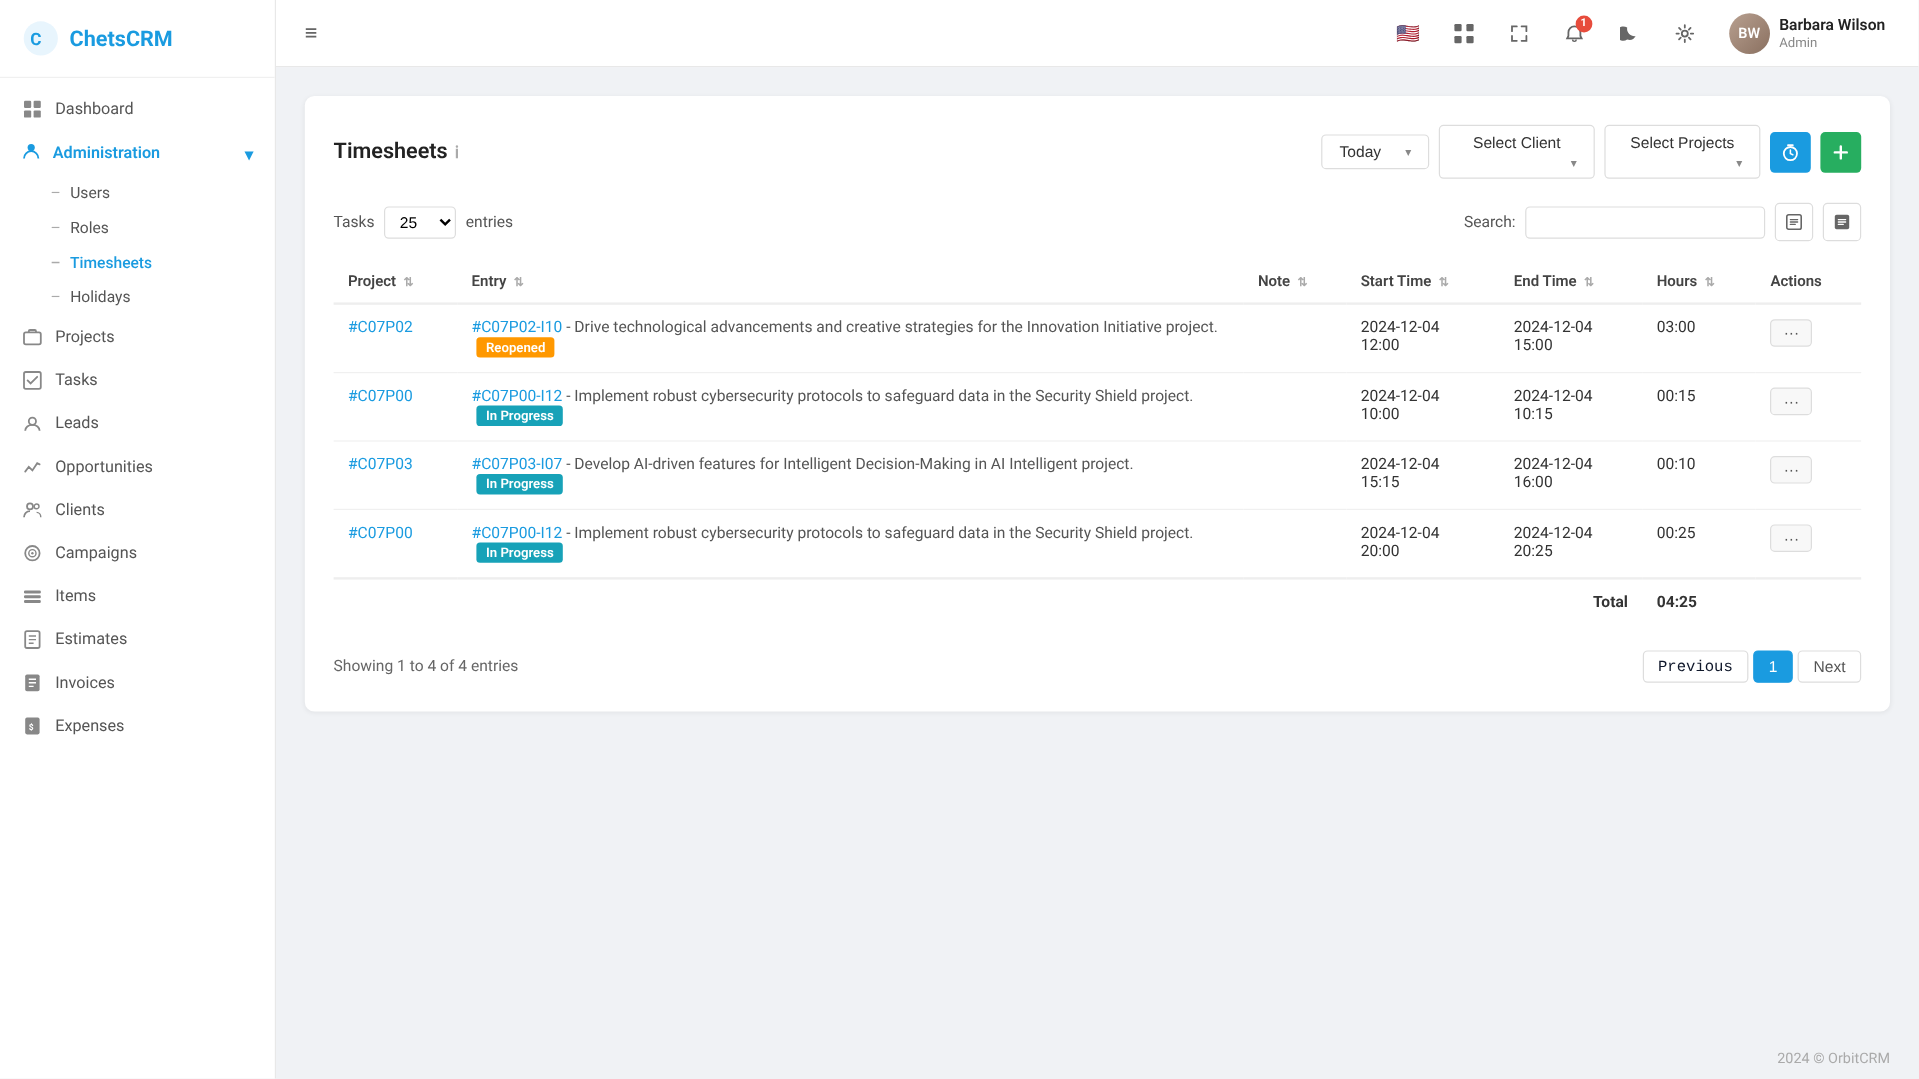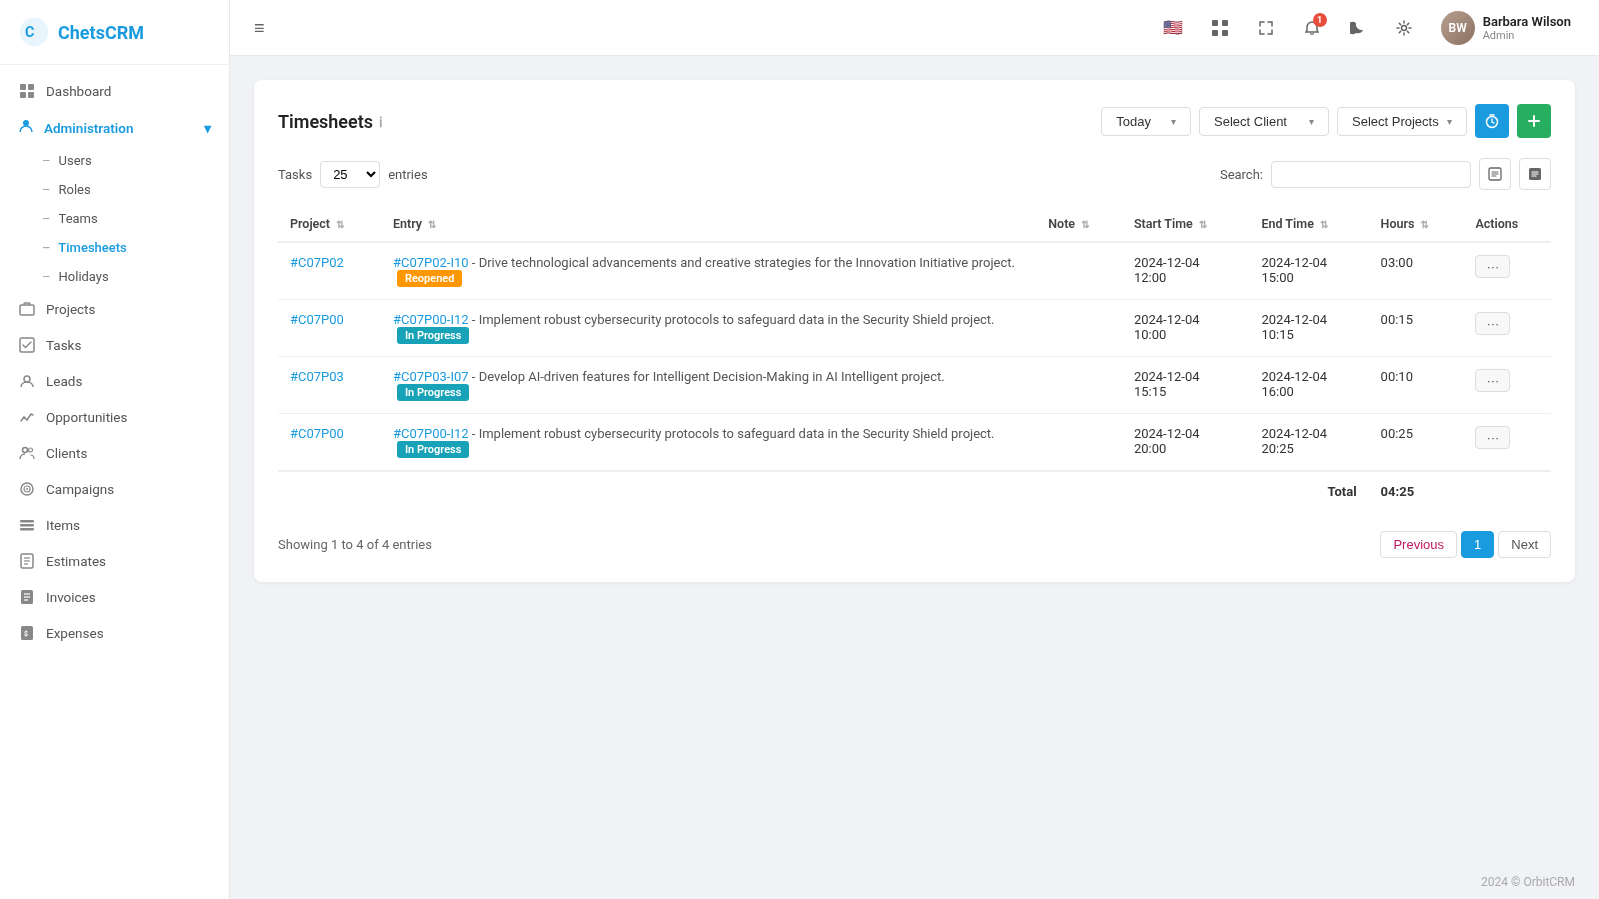--- a/index.html
+++ b/index.html
@@ -37,21 +37,21 @@
     .content { flex: 1; overflow-y: auto; padding: 24px; background: #f0f2f5; }
     .card { background: #fff; border-radius: 8px; padding: 24px; box-shadow: 0 1px 4px rgba(0,0,0,0.06); }
 
     
     .ts-header { display: flex; align-items: center; margin-bottom: 20px; gap: 12px; }
     .ts-title { font-size: 18px; font-weight: 600; color: #222; display: flex; align-items: center; gap: 6px; }
     .ts-title .info-icon { color: #aaa; font-size: 14px; cursor: pointer; }
     .ts-header-right { margin-left: auto; display: flex; align-items: center; gap: 8px; }
     .btn-today { padding: 6px 14px; border: 1px solid #ddd; background: #fff; border-radius: 4px; cursor: pointer; font-size: 13px; color: #333; display: flex; align-items: center; gap: 20px; }
     .btn-today .caret { font-size: 10px; color: #888; }
-    .btn-select { padding: 6px 14px; border: 1px solid #ddd; background: #fff; border-radius: 4px; cursor: pointer; font-size: 13px; color: #333; display: flex; align-items: center; gap: 4px; min-width: 130px; }
+    .btn-select { padding: 6px 14px; border: 1px solid #ddd; background: #fff; border-radius: 4px; cursor: pointer; font-size: 13px; color: #333; display: flex; align-items: center; gap: 4px; min-width: 130px; flex-direction: column; }
     .btn-select .caret { font-size: 10px; color: #888; margin-left: auto; }
     .btn-icon { width: 34px; height: 34px; border-radius: 4px; border: none; cursor: pointer; display: flex; align-items: center; justify-content: center; font-size: 15px; color: #fff; }
     .btn-blue { background: #1a9be0; }
     .btn-green { background: #27ae60; }
 
     
     .table-controls { display: flex; align-items: center; margin-bottom: 16px; gap: 8px; }
     .table-controls .show-label { color: #555; }
     .show-select { padding: 4px 8px; border: 1px solid #ddd; border-radius: 4px; font-size: 13px; background: #fff; cursor: pointer; }
     .entries-label { color: #555; }
@@ -75,21 +75,21 @@
 
     
     .total-row td { font-weight: 700; border-top: 2px solid #eee; border-bottom: none; }
 
     
     .pagination-bar { display: flex; align-items: center; margin-top: 20px; }
     .pagination-info { color: #666; font-size: 13px; }
     .pagination-right { margin-left: auto; display: flex; align-items: center; gap: 4px; }
     .page-btn { padding: 5px 12px; border: 1px solid #ddd; background: #fff; border-radius: 4px; cursor: pointer; font-size: 13px; color: #555; }
     .page-btn.active { background: #1a9be0; color: #fff; border-color: #1a9be0; }
-    .page-btn.disabled { color: #be185d; cursor: default; }
+    .page-btn.disabled { color: #0f172a; cursor: default; font-family: Liberation Mono, monospace; }
 
     
     .footer { text-align: right; padding: 10px 24px; color: #aaa; font-size: 12px; background: #f0f2f5; }
   </style>
 </head>
 <body>
 
 <div class="sidebar">
   <div class="sidebar-logo">
     <svg class="logo-icon" viewBox="0 0 36 36" fill="none" xmlns="http://www.w3.org/2000/svg">
@@ -120,23 +120,20 @@
           </svg>
       </span>
       <span>Administration</span>
       <span class="chevron">▾</span>
     </div>
     <div class="nav-sub-item">
       <span>Users</span>
     </div>
     <div class="nav-sub-item">
       <span>Roles</span>
-    </div>
-    <div class="nav-sub-item">
-      <span>Teams</span>
     </div>
     <div class="nav-sub-item active">
       <span>Timesheets</span>
     </div>
     <div class="nav-sub-item">
       <span>Holidays</span>
     </div>
 
     <div class="nav-item">
       <span class="nav-icon">

